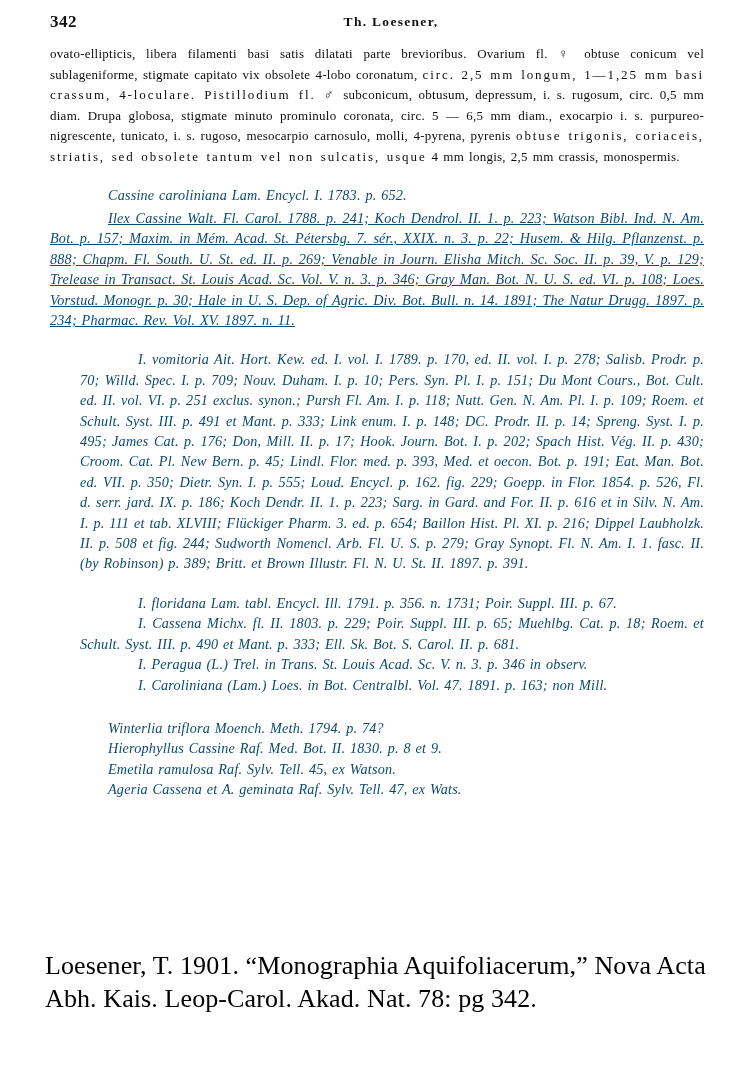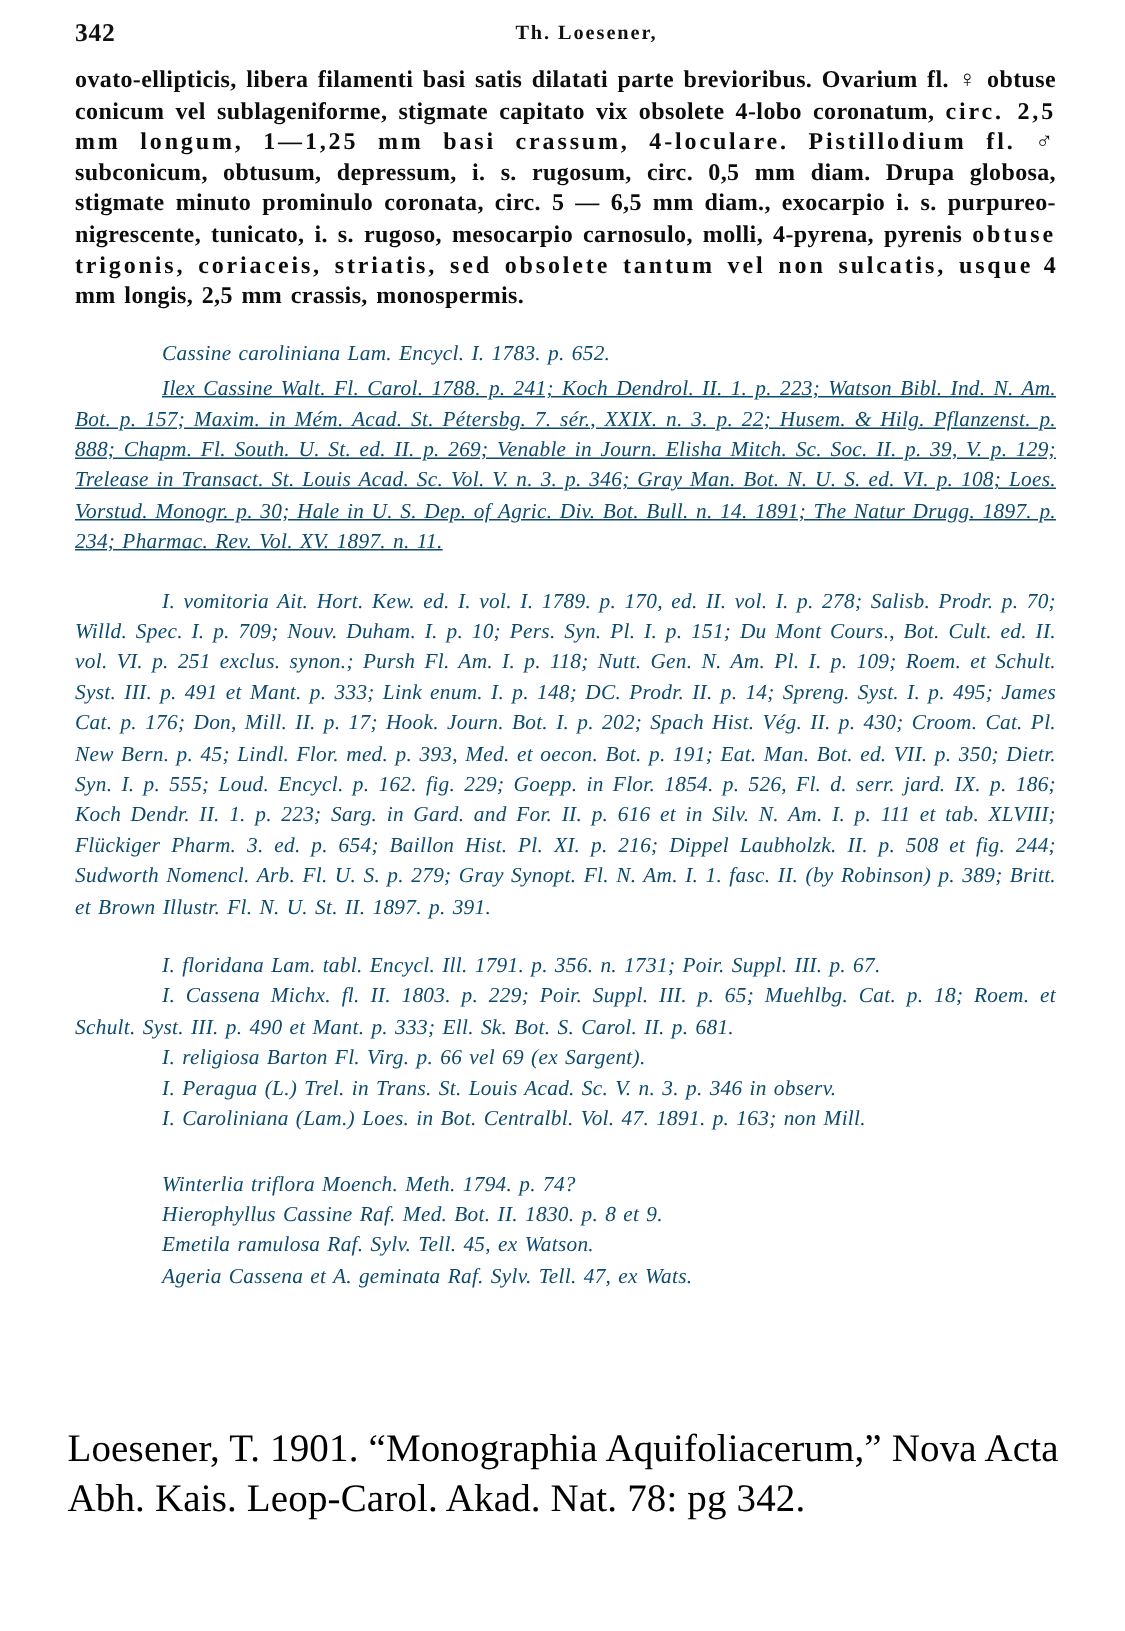--- a/index.html
+++ b/index.html
@@ -56,25 +56,25 @@
 
   .body-col {
     position: absolute;
     left: 50px;
     top: 44px;
     width: 654px;
   }
 
   
   .descr {
-    font-size: 16px;
+    font-size: 13px;
     line-height: 20.6px;
     text-align: justify;
     text-align-last: left;
-    font-weight: bold;
+    font-weight: normal;
     letter-spacing: 0.25px;
     word-spacing: 1.5px;
     margin: 0;
     color: #0d0d0d;
   }
   .descr .sp { letter-spacing: 1.9px; }
 
   
   .syn-block {
     margin-top: 17px;
@@ -86,21 +86,21 @@
     letter-spacing: 0.2px;
     word-spacing: 1px;
     color: #0c4a6e;
   }
   .syn-block p {
     margin: 0;
     text-indent: 58px;
   }
   .syn-block.tight { margin-top: 3px; text-decoration: underline; }
   .syn-block.loose { margin-top: 23px; }
-  .syn-block.nudge { margin-top: 19px; }
+  .syn-block.nudge { margin-top: 19px; margin-left: 30px; }
 
   
   .caption {
     position: absolute;
     left: 45px;
     top: 949px;
     width: 665px;
     font-family: Liberation Serif, serif;
     font-size: 26px;
     line-height: 33px;
@@ -139,21 +139,20 @@
       <p>Ilex Cassine Walt. Fl. Carol. 1788. p. 241; Koch Dendrol. II. 1. p. 223; Watson Bibl. Ind. N. Am. Bot. p. 157; Maxim. in Mém. Acad. St. Pétersbg. 7. sér., XXIX. n. 3. p. 22; Husem. &amp; Hilg. Pflanzenst. p. 888; Chapm. Fl. South. U. St. ed. II. p. 269; Venable in Journ. Elisha Mitch. Sc. Soc. II. p. 39, V. p. 129; Trelease in Transact. St. Louis Acad. Sc. Vol. V. n. 3. p. 346; Gray Man. Bot. N. U. S. ed. VI. p. 108; Loes. Vorstud. Monogr. p. 30; Hale in U. S. Dep. of Agric. Div. Bot. Bull. n. 14. 1891; The Natur Drugg. 1897. p. 234; Pharmac. Rev. Vol. XV. 1897. n. 11.</p>
     </div>
 
     <div class="syn-block nudge">
       <p>I. vomitoria Ait. Hort. Kew. ed. I. vol. I. 1789. p. 170, ed. II. vol. I. p. 278; Salisb. Prodr. p. 70; Willd. Spec. I. p. 709; Nouv. Duham. I. p. 10; Pers. Syn. Pl. I. p. 151; Du Mont Cours., Bot. Cult. ed. II. vol. VI. p. 251 exclus. synon.; Pursh Fl. Am. I. p. 118; Nutt. Gen. N. Am. Pl. I. p. 109; Roem. et Schult. Syst. III. p. 491 et Mant. p. 333; Link enum. I. p. 148; DC. Prodr. II. p. 14; Spreng. Syst. I. p. 495; James Cat. p. 176; Don, Mill. II. p. 17; Hook. Journ. Bot. I. p. 202; Spach Hist. Vég. II. p. 430; Croom. Cat. Pl. New Bern. p. 45; Lindl. Flor. med. p. 393, Med. et oecon. Bot. p. 191; Eat. Man. Bot. ed. VII. p. 350; Dietr. Syn. I. p. 555; Loud. Encycl. p. 162. fig. 229; Goepp. in Flor. 1854. p. 526, Fl. d. serr. jard. IX. p. 186; Koch Dendr. II. 1. p. 223; Sarg. in Gard. and For. II. p. 616 et in Silv. N. Am. I. p. 111 et tab. XLVIII; Flückiger Pharm. 3. ed. p. 654; Baillon Hist. Pl. XI. p. 216; Dippel Laubholzk. II. p. 508 et fig. 244; Sudworth Nomencl. Arb. Fl. U. S. p. 279; Gray Synopt. Fl. N. Am. I. 1. fasc. II. (by Robinson) p. 389; Britt. et Brown Illustr. Fl. N. U. St. II. 1897. p. 391.</p>
     </div>
 
     <div class="syn-block nudge">
       <p>I. floridana Lam. tabl. Encycl. Ill. 1791. p. 356. n. 1731; Poir. Suppl. III. p. 67.</p>
       <p>I. Cassena Michx. fl. II. 1803. p. 229; Poir. Suppl. III. p. 65; Muehlbg. Cat. p. 18; Roem. et Schult. Syst. III. p. 490 et Mant. p. 333; Ell. Sk. Bot. S. Carol. II. p. 681.</p>
-      <p>I. religiosa Barton Fl. Virg. p. 66 vel 69 (ex Sargent).</p>
       <p>I. Peragua (L.) Trel. in Trans. St. Louis Acad. Sc. V. n. 3. p. 346 in observ.</p>
       <p>I. Caroliniana (Lam.) Loes. in Bot. Centralbl. Vol. 47. 1891. p. 163; non Mill.</p>
     </div>
 
     <div class="syn-block loose">
       <p>Winterlia triflora Moench. Meth. 1794. p. 74?</p>
       <p>Hierophyllus Cassine Raf. Med. Bot. II. 1830. p. 8 et 9.</p>
       <p>Emetila ramulosa Raf. Sylv. Tell. 45, ex Watson.</p>
       <p>Ageria Cassena et A. geminata Raf. Sylv. Tell. 47, ex Wats.</p>
     </div>

